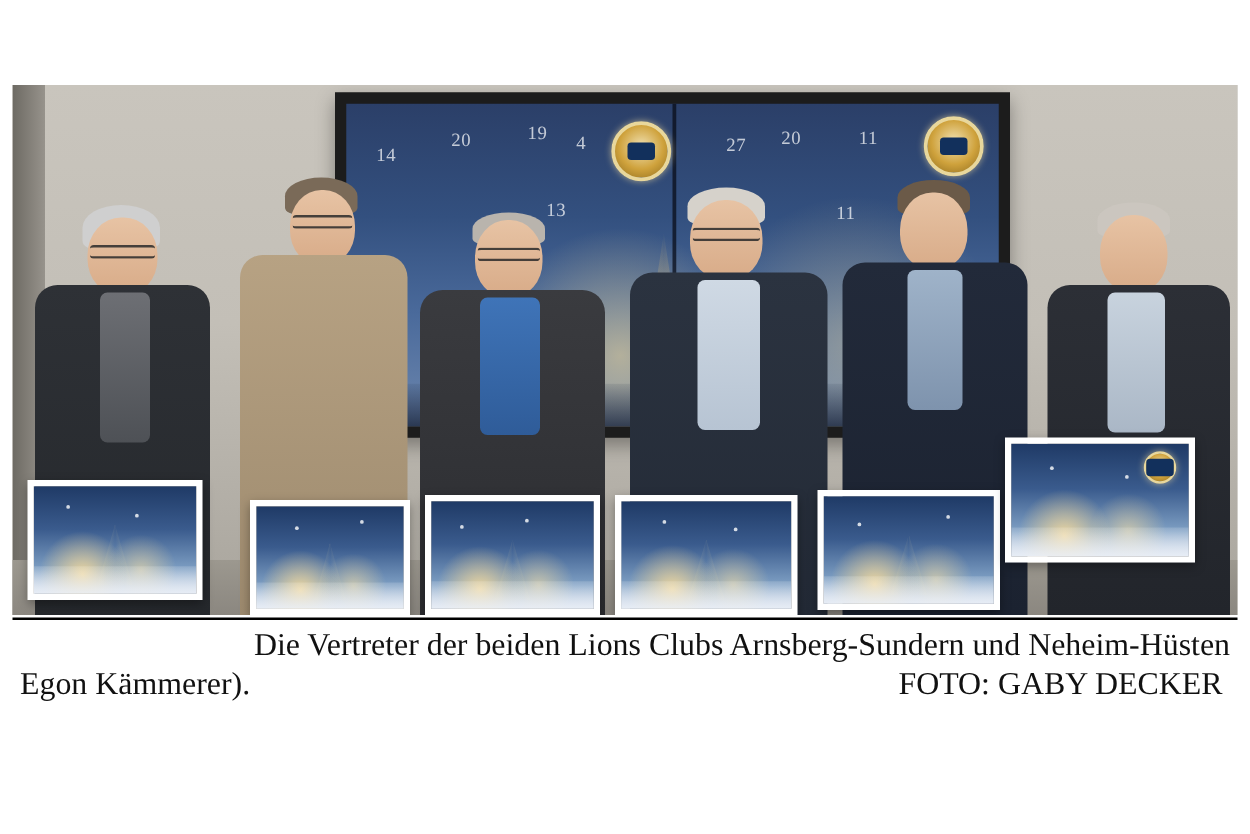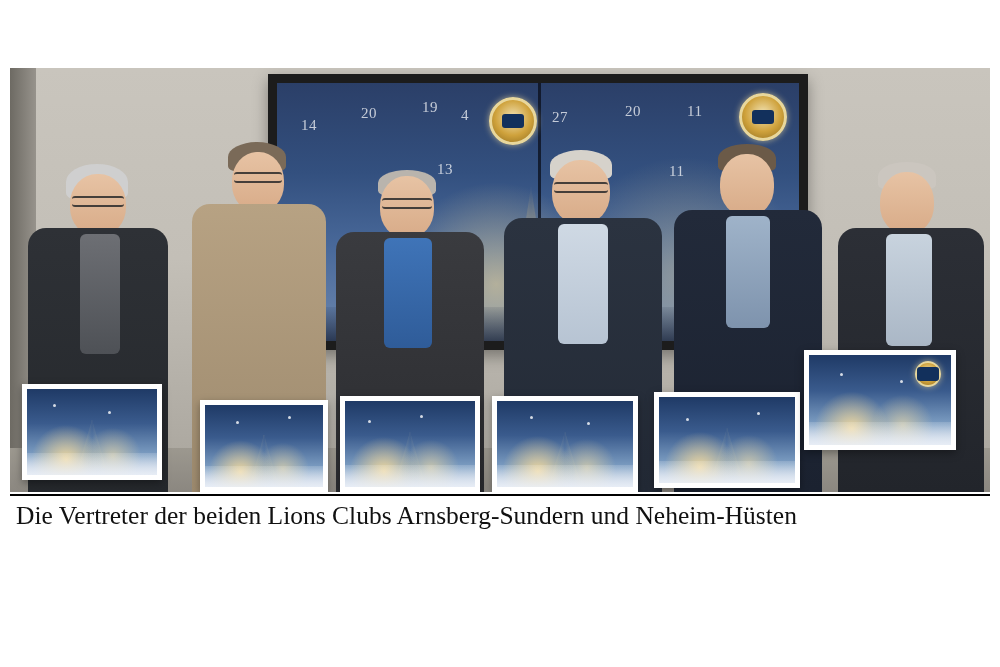--- a/index.html
+++ b/index.html
@@ -188,21 +188,21 @@
   .caption {
     position: absolute;
     left: 16px;
     top: 500px;
     width: 968px;
     font-family: "Liberation Serif", serif;
     font-size: 25.5px;
     line-height: 1.22;
     color: #111111;
   }
-  .caption .line { white-space: nowrap; }
+  .caption .line { white-space: nowrap; text-align: right; }
   .credit-line {
     display: flex;
     justify-content: space-between;
     align-items: baseline;
   }
   .credit-line .left { white-space: nowrap; }
   .credit-line .credit { white-space: nowrap; padding-right: 6px; }
   .rule {
     position: absolute;
     left: 10px;
@@ -229,21 +229,21 @@
 
         <div class="lions-logo" style="left:212px; top:14px;"></div>
         <div class="lions-logo" style="left:462px; top:10px;"></div>
 
         <div class="cal-num" style="left:24px; top:34px;">14</div>
         <div class="cal-num" style="left:84px; top:22px;">20</div>
         <div class="cal-num" style="left:145px; top:16px;">19</div>
         <div class="cal-num" style="left:184px; top:24px;">4</div>
         <div class="cal-num" style="left:160px; top:78px;">13</div>
 
-        <div class="cal-num" style="left:275px; top:26px;">27</div>
+        <div class="cal-num" style="left:304px; top:26px;">27</div>
         <div class="cal-num" style="left:348px; top:20px;">20</div>
         <div class="cal-num" style="left:410px; top:20px;">11</div>
         <div class="cal-num" style="left:392px; top:80px;">11</div>
 
         <div class="mon-tree"></div>
         <div class="mon-skyline"></div>
       </div>
     </div>
 
     <div class="person" style="left:12px; width:160px; height:330px;">
@@ -326,15 +326,19 @@
         <div class="town"></div>
       </div>
     </div>
 
   </div>
 
   <div class="rule"></div>
 
   <div class="caption">
     <div class="line">Die Vertreter der beiden Lions Clubs Arnsberg-Sundern und Neheim-Hüsten</div>
+    <div class="credit-line">
+      <span class="left">Egon Kämmerer).</span>
+      <span class="credit">FOTO: GABY DECKER</span>
+    </div>
   </div>
 
 </div>
 
 </body></html>

